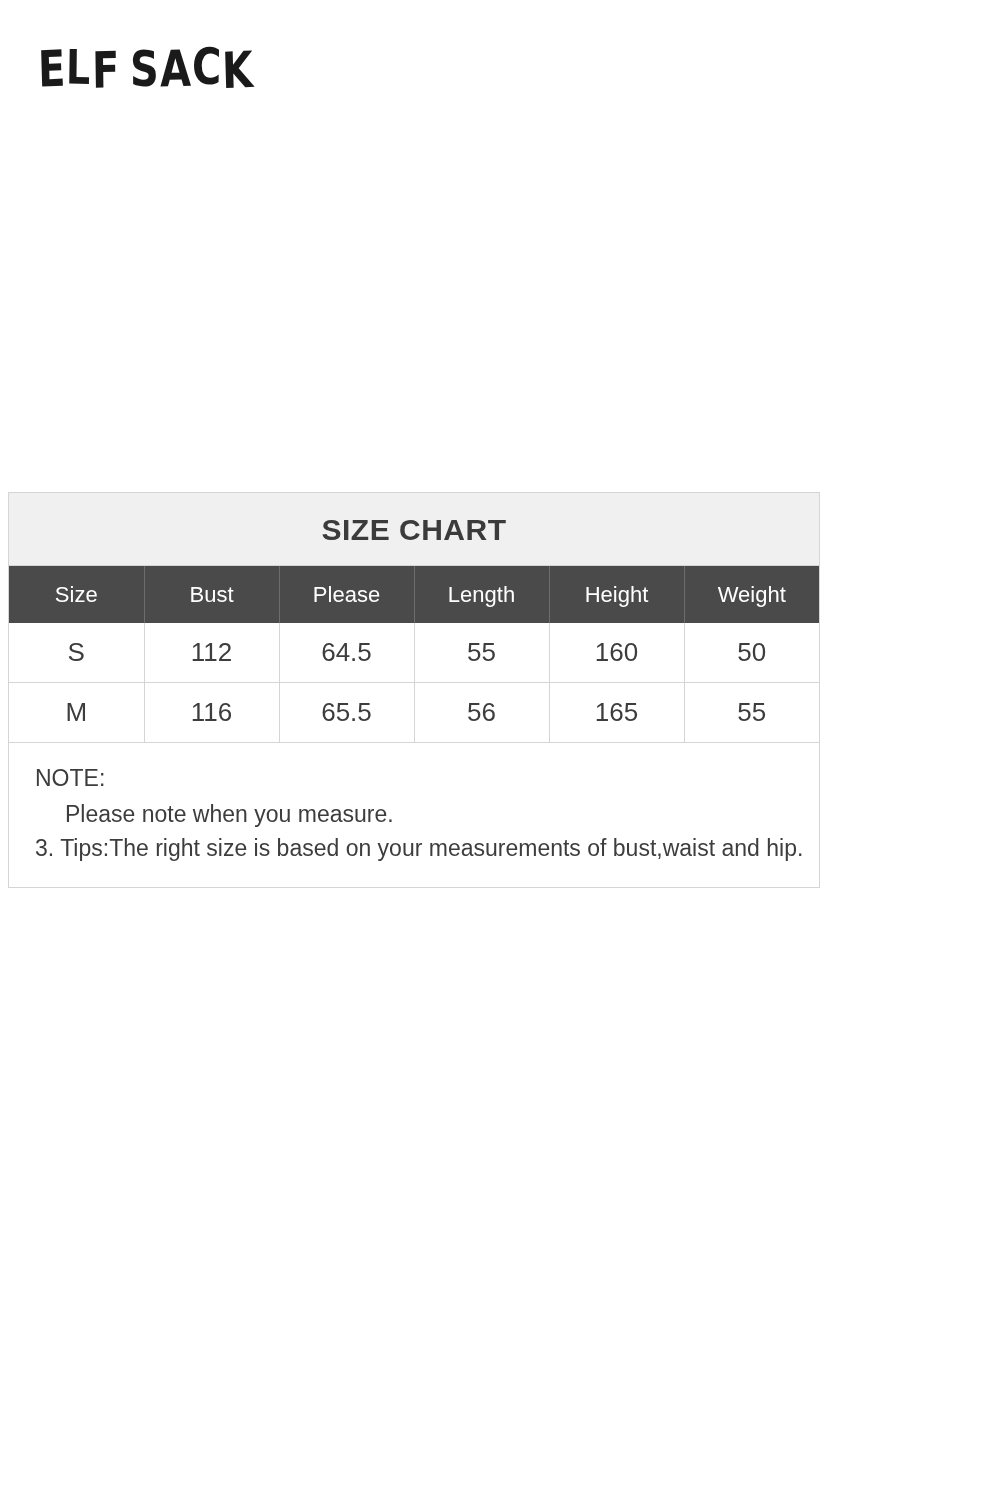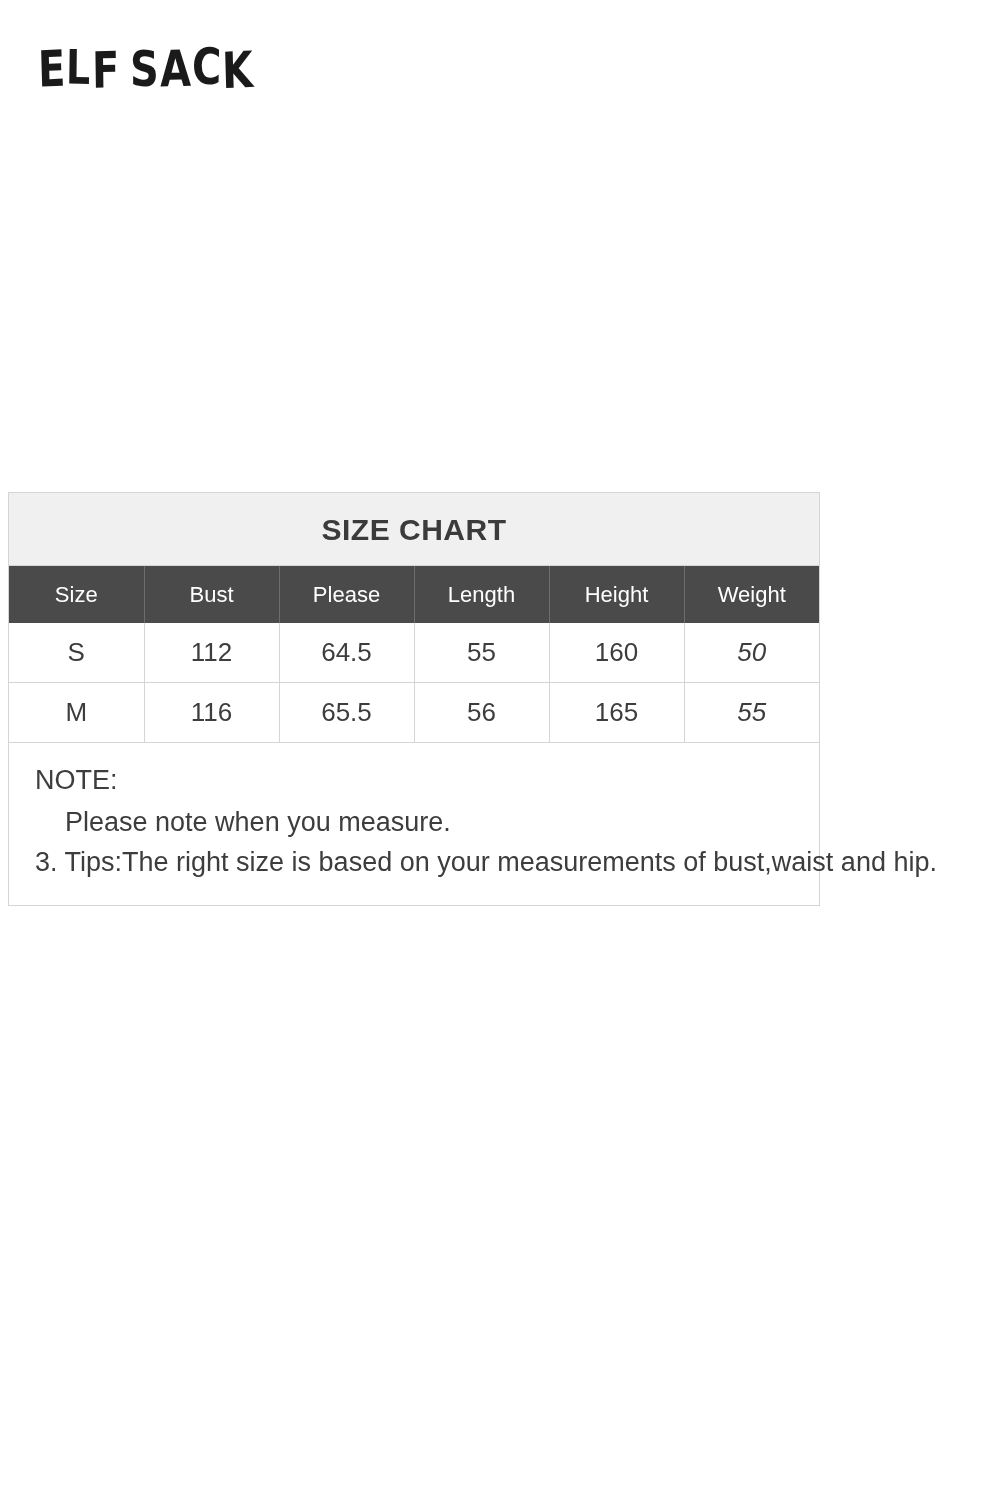--- a/index.html
+++ b/index.html
@@ -90,26 +90,25 @@
   }
   table.size-table tbody td {
     font-size: 26px;
     color: #3d3d3d;
     padding: 14px 0 14px 0;
     border-right: 1px solid #d5d5d5;
     border-bottom: 1px solid #d5d5d5;
   }
   table.size-table tbody td:last-child {
     border-right: none;
-    font-style: italic;
   }
 
   .note {
     padding: 18px 22px 22px 26px;
-    font-size: 27px;
+    font-size: 23px;
     line-height: 1.48;
     color: #3d3d3d;
   }
   .note-heading {
     margin-bottom: 2px;
   }
   .note-line {
     white-space: pre;
   }
   .note-line.indent {

